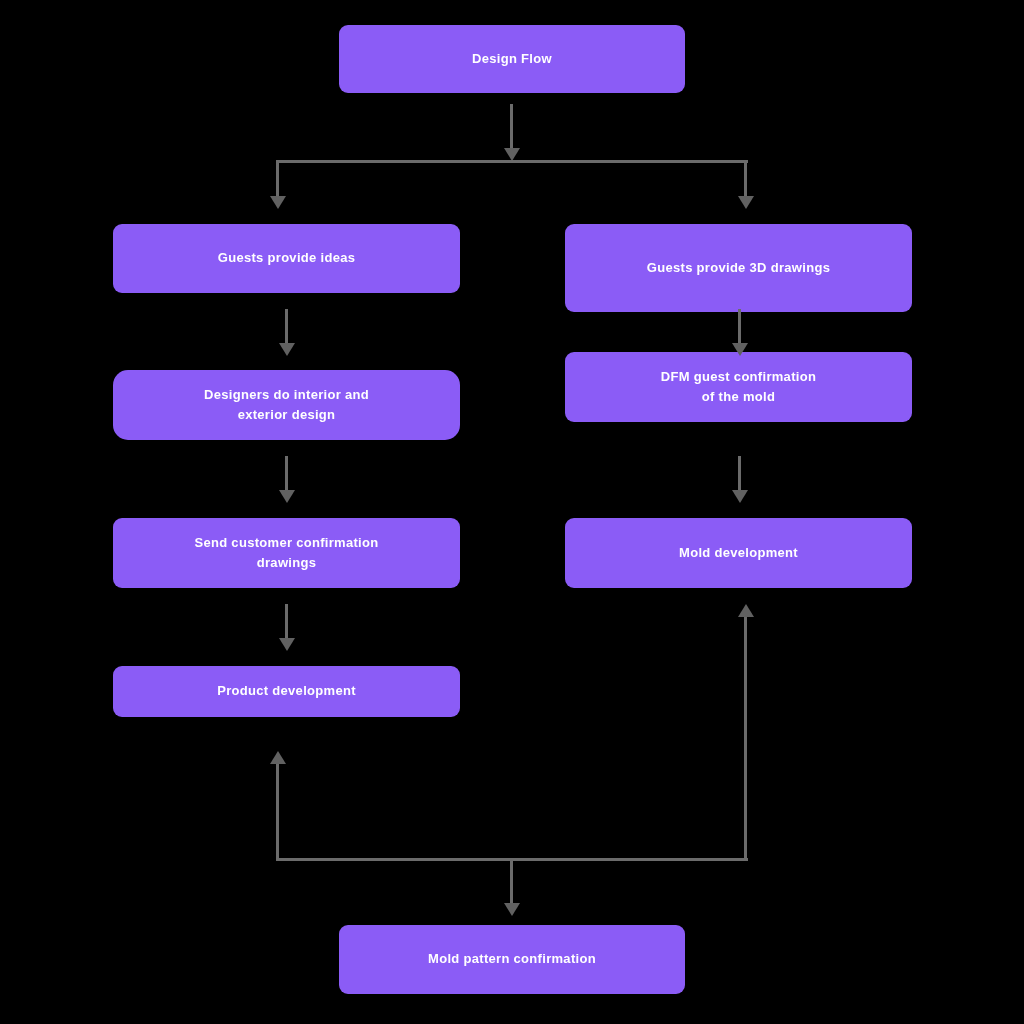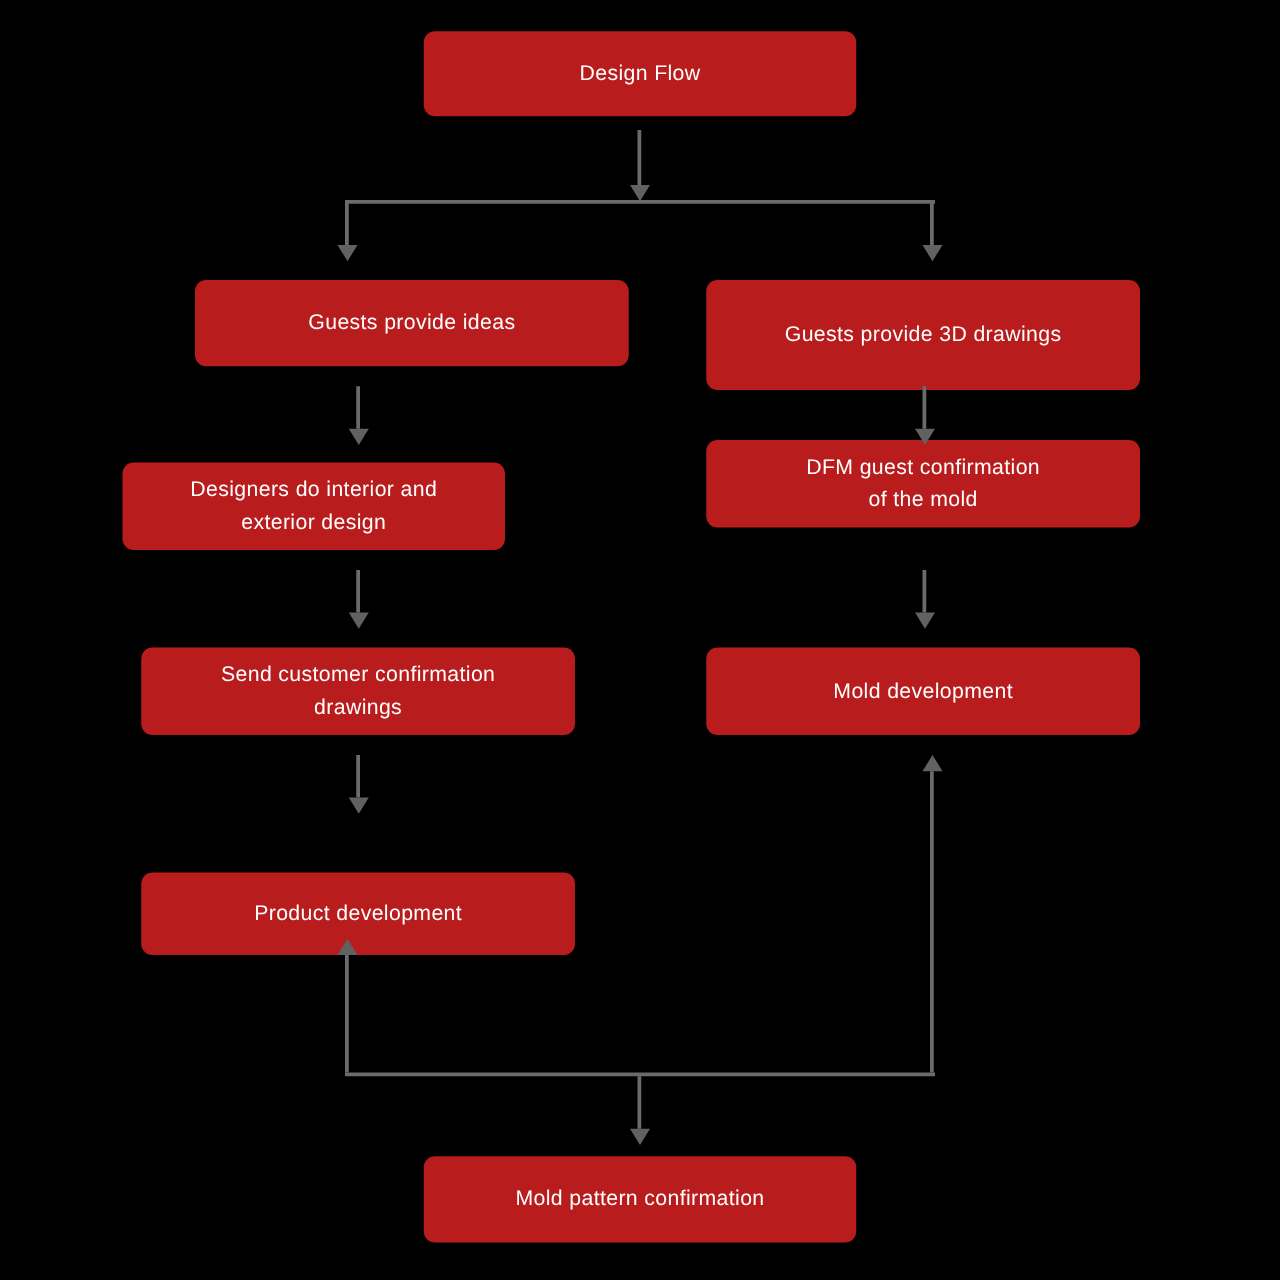--- a/index.html
+++ b/index.html
@@ -10,25 +10,25 @@
   .canvas {
     position: relative;
     width: 1024px;
     height: 1024px;
     background: #000000;
     overflow: hidden;
     font-family: "Liberation Sans", sans-serif;
   }
   .node {
     position: absolute;
-    background: #b91c1c;
+    background: #8b5cf6;
     border-radius: 9px;
     color: #FFFFFF;
-    font-weight: normal;
-    font-size: 17px;
+    font-weight: bold;
+    font-size: 13px;
     letter-spacing: 0.3px;
     line-height: 1.55;
     display: flex;
     align-items: center;
     justify-content: center;
     text-align: center;
     white-space: pre-line;
     box-sizing: border-box;
     padding: 6px 14px;
   }
@@ -48,27 +48,27 @@
     position: absolute;
     width: 0;
     height: 0;
     border-left: 8px solid transparent;
     border-right: 8px solid transparent;
     border-bottom: 13px solid #616161;
   }
 
   
   #n-design   { left: 339px; top: 25px;  width: 346px; height: 68px; }
-  #n-ideas    { left: 113px; top: 224px; width: 347px; height: 69px; margin-left: 43px; }
+  #n-ideas    { left: 113px; top: 224px; width: 347px; height: 69px; }
   #n-3d       { left: 565px; top: 224px; width: 347px; height: 88px; }
-  #n-designers{ left: 98px; top: 370px; width: 306px; height: 70px; }
+  #n-designers{ left: 113px; top: 370px; width: 347px; height: 70px; border-radius: 15px; }
   #n-dfm      { left: 565px; top: 352px; width: 347px; height: 70px; }
   #n-send     { left: 113px; top: 518px; width: 347px; height: 70px; }
   #n-mold     { left: 565px; top: 518px; width: 347px; height: 70px; }
-  #n-product  { left: 113px; top: 698px; width: 347px; height: 66px; }
+  #n-product  { left: 113px; top: 666px; width: 347px; height: 51px; }
   #n-test     { left: 339px; top: 925px; width: 346px; height: 69px; }
 
   
   #c-top-line        { left: 510px; top: 104px; width: 3px;  height: 44px; }
   #c-top-head        { left: 504px; top: 148px; }
   #c-split           { left: 276px; top: 160px; width: 472px; height: 3px; }
   #c-split-left-line { left: 276px; top: 160px; width: 3px;  height: 36px; }
   #c-split-left-head { left: 270px; top: 196px; }
   #c-split-right-line{ left: 744px; top: 160px; width: 3px;  height: 36px; }
   #c-split-right-head{ left: 738px; top: 196px; }

